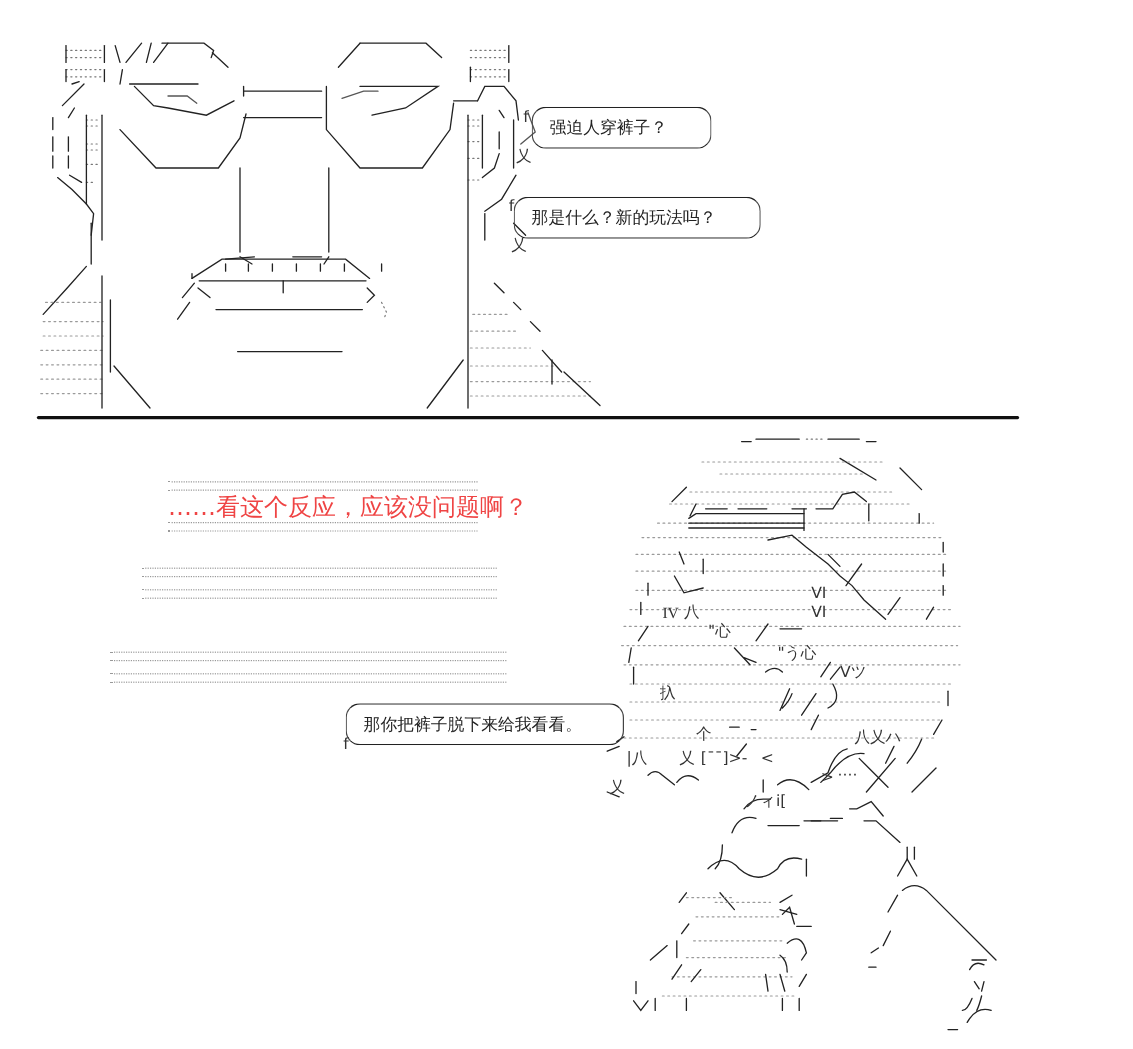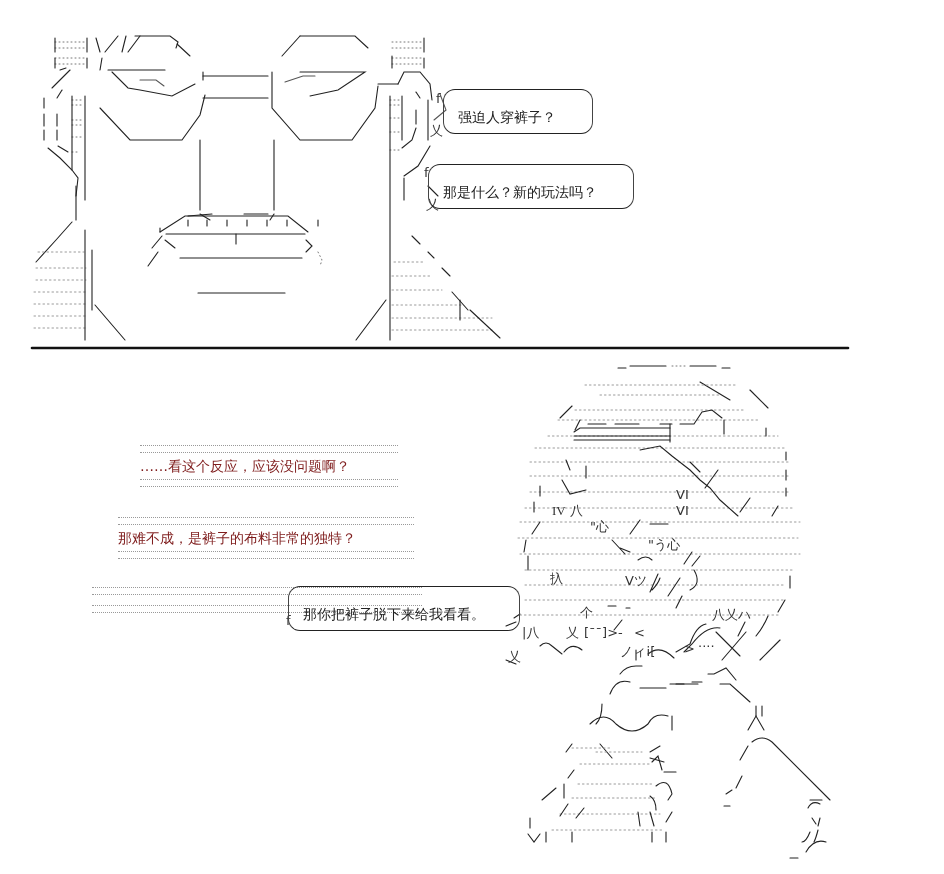--- a/index.html
+++ b/index.html
@@ -5,22 +5,22 @@
   html,body{margin:0;padding:0;background:#ffffff;}
   body{width:944px;height:874px;position:relative;overflow:hidden;font-family:"DejaVu Sans",sans-serif;color:#1a1a1a;}
   .art{position:absolute;left:0;top:0;width:944px;height:874px;}
   .art line,.art path,.art polyline{stroke:#222;stroke-width:1.1;fill:none;stroke-linecap:round;}
   .art .dot{stroke:#9a9a9a;stroke-width:1;stroke-dasharray:1.5 3;}
   .art .dotd{stroke:#777;stroke-width:1;stroke-dasharray:1 3;}
   .art .thick{stroke:#111;stroke-width:2.6;}
   .art .soft{stroke:#555;}
   .glyph{position:absolute;font-size:13px;line-height:14px;color:#333;white-space:pre;font-family:"DejaVu Sans",sans-serif;}
   .bubble{position:absolute;font-size:14px;line-height:16px;color:#222;white-space:nowrap;}
-  .bubble.round{border-top:1.4px solid #222;border-bottom:1.4px solid #222;border-left:1px solid #444;border-right:1px solid #444;border-radius:12px;padding:19px 10px 8px 14px;background:transparent;}
-  .dotbox{position:absolute;font-size:14px;line-height:16px;color:#7f1d1d;white-space:nowrap;padding:0;margin-top:44px;}
+  .bubble.round{border-top:1.4px solid #222;border-bottom:1.4px solid #222;border-left:1px solid #444;border-right:1px solid #444;border-radius:12px;padding:9px 10px 8px 14px;background:transparent;}
+  .dotbox{position:absolute;font-size:20px;line-height:16px;color:#ef4444;white-space:nowrap;padding:0;}
   .dotbox .edge{position:absolute;left:0;right:0;height:0;border-top:1px dotted #999;}
   .dotbox .edge.t1{top:-13px;} .dotbox .edge.t2{top:-6px;}
   .dotbox .edge.b1{bottom:-6px;} .dotbox .edge.b2{bottom:-13px;}
 </style>
 </head>
 <body>
 
 <svg class="art" viewBox="0 0 944 874" xmlns="http://www.w3.org/2000/svg">
 
   <g>
@@ -224,31 +224,31 @@
   </g>
 </svg>
 
 <div>
   <span class="glyph" style="left:590px;top:520px;">"心</span>
   <span class="glyph" style="left:648px;top:538px;">"う心</span>
   <span class="glyph" style="left:676px;top:488px;">VI</span>
   <span class="glyph" style="left:676px;top:504px;">VI</span>
   <span class="glyph" style="left:552px;top:504px;font-family:Liberation Serif, serif;">IV</span>
   <span class="glyph" style="left:570px;top:504px;">八</span>
-  <span class="glyph" style="left:625px;top:554px;margin-top:20px;">Vツ</span>
+  <span class="glyph" style="left:700px;top:554px;">Vツ</span>
   <span class="glyph" style="left:550px;top:572px;">扖</span>
   <span class="glyph" style="left:580px;top:606px;">个</span>
   <span class="glyph" style="left:712px;top:608px;">八乂ハ</span>
   <span class="glyph" style="left:522px;top:626px;">|八</span>
   <span class="glyph" style="left:566px;top:626px;">乂</span>
   <span class="glyph" style="left:584px;top:626px;">[¯¯]&gt;-</span>
   <span class="glyph" style="left:634px;top:626px;">&lt;</span>
   <span class="glyph" style="left:684px;top:642px;">&gt;</span>
   <span class="glyph" style="left:698px;top:640px;">····</span>
-  <span class="glyph" style="left:620px;top:645px;">ノィi[</span>
+  <span class="glyph" style="left:620px;top:662px;">ノィi[</span>
   <span class="glyph" style="left:436px;top:92px;">f</span>
   <span class="glyph" style="left:424px;top:166px;">f</span>
   <span class="glyph" style="left:286px;top:614px;">f</span>
   <span class="glyph" style="left:430px;top:124px;">乂</span>
   <span class="glyph" style="left:426px;top:198px;">乂</span>
   <span class="glyph" style="left:508px;top:650px;">乂</span>
 </div>
 
 <div class="bubble round" style="left:443px;top:89px;width:124px;">
   <span>强迫人穿裤子？</span>
@@ -260,21 +260,20 @@
 <div class="dotbox" style="left:140px;top:414px;width:258px;">
   <span class="edge t1"></span>
   <span class="edge t2"></span>
   <span>……看这个反应，应该没问题啊？</span>
   <span class="edge b1"></span>
   <span class="edge b2"></span>
 </div>
 <div class="dotbox" style="left:118px;top:486px;width:296px;">
   <span class="edge t1"></span>
   <span class="edge t2"></span>
-  <span>那难不成，是裤子的布料非常的独特？</span>
   <span class="edge b1"></span>
   <span class="edge b2"></span>
 </div>
 <div class="dotbox" style="left:92px;top:556px;width:330px;">
   <span class="edge t1"></span>
   <span class="edge t2"></span>
   <span class="edge b1"></span>
   <span class="edge b2"></span>
 </div>
 

